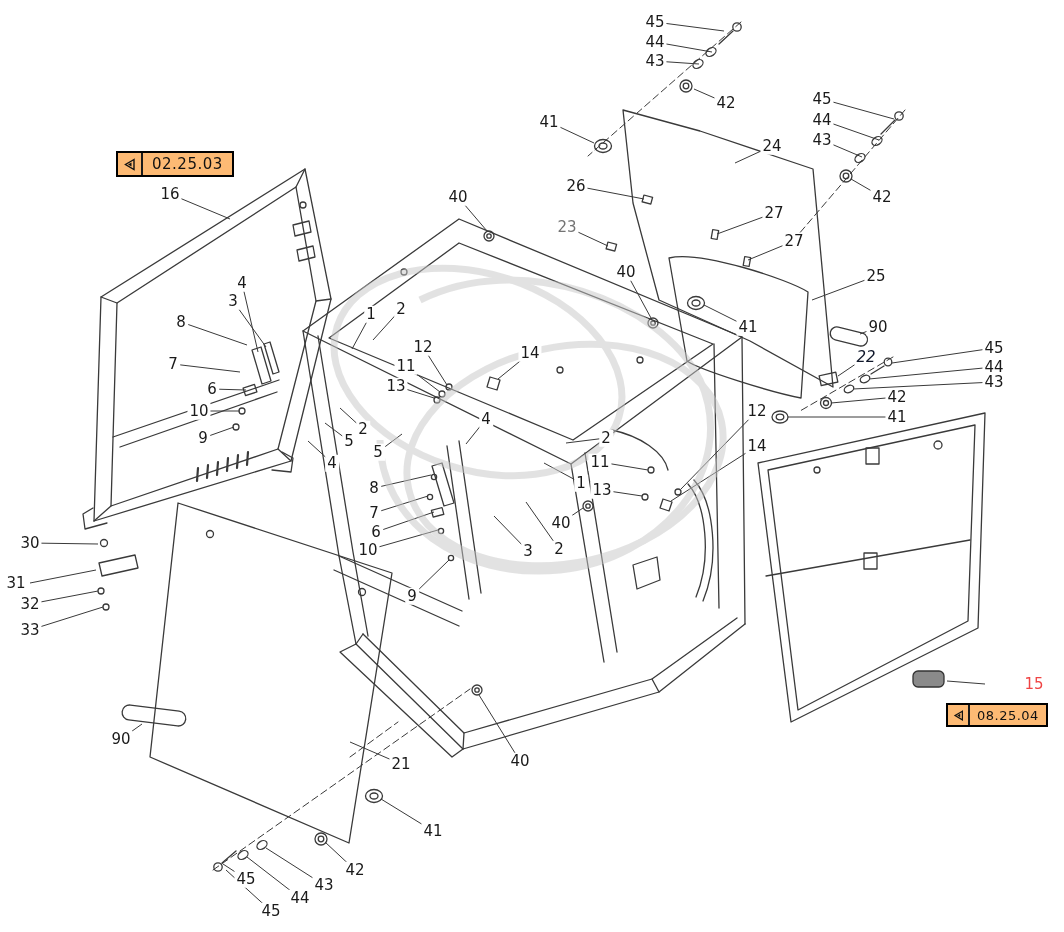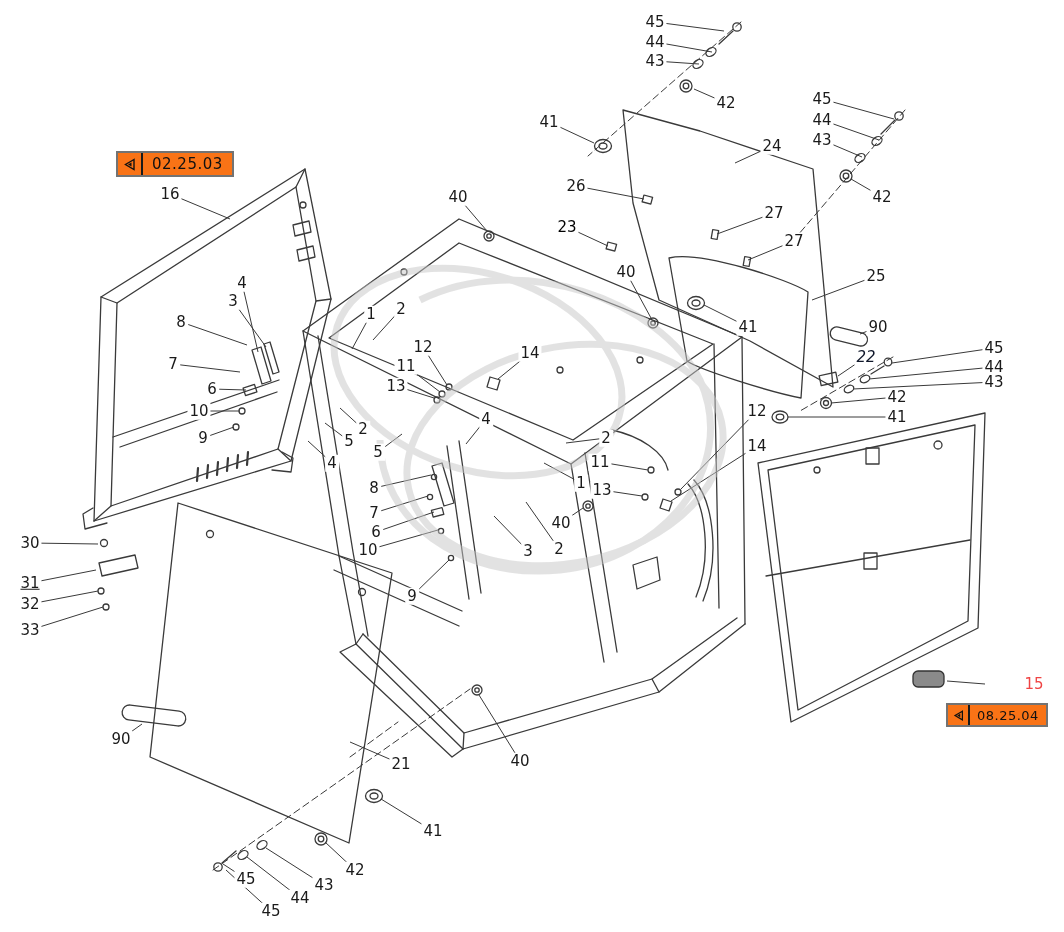--- a/index.html
+++ b/index.html
@@ -42,22 +42,22 @@
     color: #9a9a9a;
     opacity: 0.72;
     white-space: nowrap;
     pointer-events: none;
   }
 
   .ref-box {
     position: absolute;
     display: flex;
     align-items: stretch;
-    border: 2px solid #737373;
-    background: #f97316;
+    border: 2px solid #000000;
+    background: #fdba74;
     color: #111111;
   }
   .ref-box .icon-cell {
     display: flex;
     align-items: center;
     justify-content: center;
     border-right: 2px solid #1a1a1a;
   }
   .ref-box .txt {
     display: flex;
@@ -308,21 +308,21 @@
   </svg>
 
   <div id="callouts" class="callout-layer">
       <div class="callout" style="left: 655px; top: 22px; color: rgb(26, 26, 26);">45</div>
       <div class="callout" style="left: 655px; top: 42px; color: rgb(26, 26, 26);">44</div>
       <div class="callout" style="left: 655px; top: 61px; color: rgb(26, 26, 26);">43</div>
       <div class="callout" style="left: 726px; top: 103px; color: rgb(26, 26, 26);">42</div>
       <div class="callout" style="left: 549px; top: 122px; color: rgb(26, 26, 26);">41</div>
       <div class="callout" style="left: 772px; top: 146px; color: rgb(26, 26, 26);">24</div>
       <div class="callout" style="left: 576px; top: 186px; color: rgb(26, 26, 26);">26</div>
-      <div class="callout" style="left: 567px; top: 227px; color: #000000;">23</div>
+      <div class="callout" style="left: 567px; top: 227px; color: #737373;">23</div>
       <div class="callout" style="left: 774px; top: 213px; color: rgb(26, 26, 26);">27</div>
       <div class="callout" style="left: 794px; top: 241px; color: rgb(26, 26, 26);">27</div>
       <div class="callout" style="left: 876px; top: 276px; color: rgb(26, 26, 26);">25</div>
       <div class="callout" style="left: 458px; top: 197px; color: rgb(26, 26, 26);">40</div>
       <div class="callout" style="left: 626px; top: 272px; color: rgb(26, 26, 26);">40</div>
       <div class="callout" style="left: 748px; top: 327px; color: rgb(26, 26, 26);">41</div>
       <div class="callout" style="left: 878px; top: 327px; color: rgb(26, 26, 26);">90</div>
       <div class="callout" style="left: 822px; top: 99px; color: rgb(26, 26, 26);">45</div>
       <div class="callout" style="left: 822px; top: 120px; color: rgb(26, 26, 26);">44</div>
       <div class="callout" style="left: 822px; top: 140px; color: rgb(26, 26, 26);">43</div>
@@ -360,21 +360,21 @@
       <div class="callout" style="left: 374px; top: 513px; color: rgb(26, 26, 26);">7</div>
       <div class="callout" style="left: 376px; top: 532px; color: rgb(26, 26, 26);">6</div>
       <div class="callout" style="left: 368px; top: 550px; color: rgb(26, 26, 26);">10</div>
       <div class="callout" style="left: 412px; top: 596px; color: rgb(26, 26, 26);">9</div>
       <div class="callout" style="left: 528px; top: 551px; color: rgb(26, 26, 26);">3</div>
       <div class="callout" style="left: 559px; top: 549px; color: rgb(26, 26, 26);">2</div>
       <div class="callout" style="left: 561px; top: 523px; color: rgb(26, 26, 26);">40</div>
       <div class="callout" style="left: 606px; top: 438px; color: rgb(26, 26, 26);">2</div>
       <div class="callout" style="left: 581px; top: 483px; color: rgb(26, 26, 26);">1</div>
       <div class="callout" style="left: 30px; top: 543px; color: rgb(26, 26, 26);">30</div>
-      <div class="callout" style="left: 30px; top: 583px; color: rgb(26, 26, 26); text-decoration: underline;">31</div>
+      <div class="callout" style="left: 16px; top: 583px; color: rgb(26, 26, 26);">31</div>
       <div class="callout" style="left: 30px; top: 604px; color: rgb(26, 26, 26);">32</div>
       <div class="callout" style="left: 30px; top: 630px; color: rgb(26, 26, 26);">33</div>
       <div class="callout" style="left: 121px; top: 739px; color: rgb(26, 26, 26);">90</div>
       <div class="callout" style="left: 401px; top: 764px; color: rgb(26, 26, 26);">21</div>
       <div class="callout" style="left: 520px; top: 761px; color: rgb(26, 26, 26);">40</div>
       <div class="callout" style="left: 433px; top: 831px; color: rgb(26, 26, 26);">41</div>
       <div class="callout" style="left: 355px; top: 870px; color: rgb(26, 26, 26);">42</div>
       <div class="callout" style="left: 324px; top: 885px; color: rgb(26, 26, 26);">43</div>
       <div class="callout" style="left: 300px; top: 898px; color: rgb(26, 26, 26);">44</div>
       <div class="callout" style="left: 271px; top: 911px; color: rgb(26, 26, 26);">45</div>

